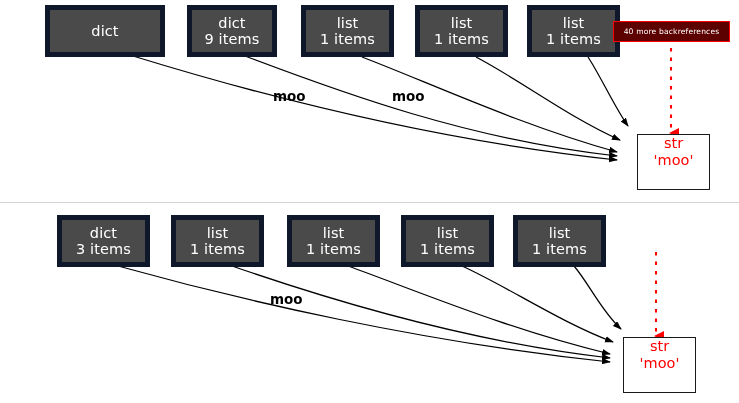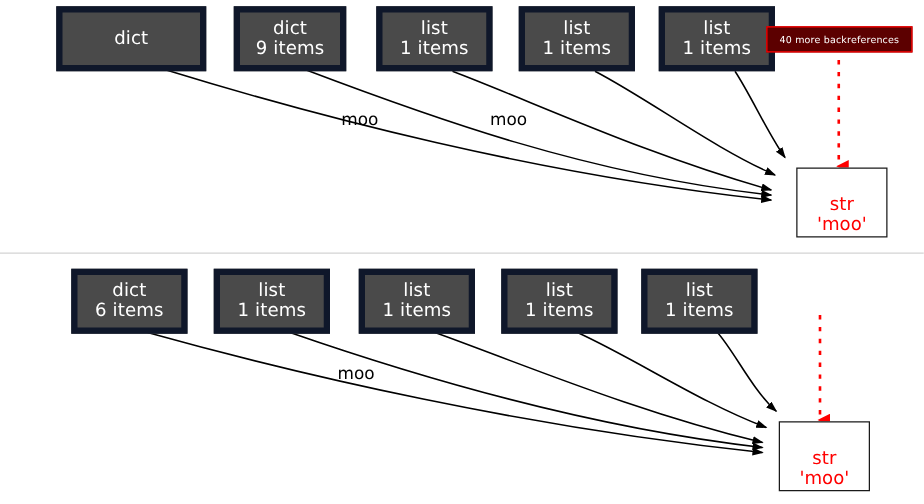--- a/index.html
+++ b/index.html
@@ -53,21 +53,21 @@
   }
   .node-target {
     position: absolute;
     box-sizing: border-box;
     background: #ffffff;
     border: 1.3px solid #1a1a1a;
     color: #ff0000;
     display: flex;
     flex-direction: column;
     align-items: center;
-    justify-content: flex-end;
+    justify-content: flex-start;
     line-height: 1.14;
     font-size: 14.5px;
     text-align: center;
   }
   .node-target .t-type,
   .node-target .t-value {
     display: block;
     white-space: nowrap;
   }
   .backref-badge {
@@ -83,20 +83,21 @@
     justify-content: center;
     letter-spacing: 0.15px;
     white-space: nowrap;
   }
   .edge-label {
     position: absolute;
     font-size: 13.5px;
     color: #000000;
     white-space: nowrap;
     font-family: "DejaVu Sans", sans-serif;
+    font-weight: bold;
   }
   .section-divider {
     position: absolute;
     left: 0;
     width: 739px;
     height: 1px;
     background: #d4d4d4;
   }
 </style>
 </head>
@@ -166,21 +167,21 @@
     <span class="t-value">'moo'</span>
   </div>
 
   <div class="edge-label" style="left:273px; top:88px;">moo</div>
   <div class="edge-label" style="left:392px; top:88px;">moo</div>
 
   <div class="section-divider" style="top:202px;"></div>
 
   <div class="node" style="left:25px; top:215px; width:93px; height:52px;">
     <span class="node-type">dict</span>
-    <span class="node-count">6 items</span>
+    <span class="node-count">3 items</span>
   </div>
 
   <div class="node" style="left:139px; top:215px; width:93px; height:52px;">
     <span class="node-type">list</span>
     <span class="node-count">1 items</span>
   </div>
 
   <div class="node" style="left:255px; top:215px; width:93px; height:52px;">
     <span class="node-type">list</span>
     <span class="node-count">1 items</span>

